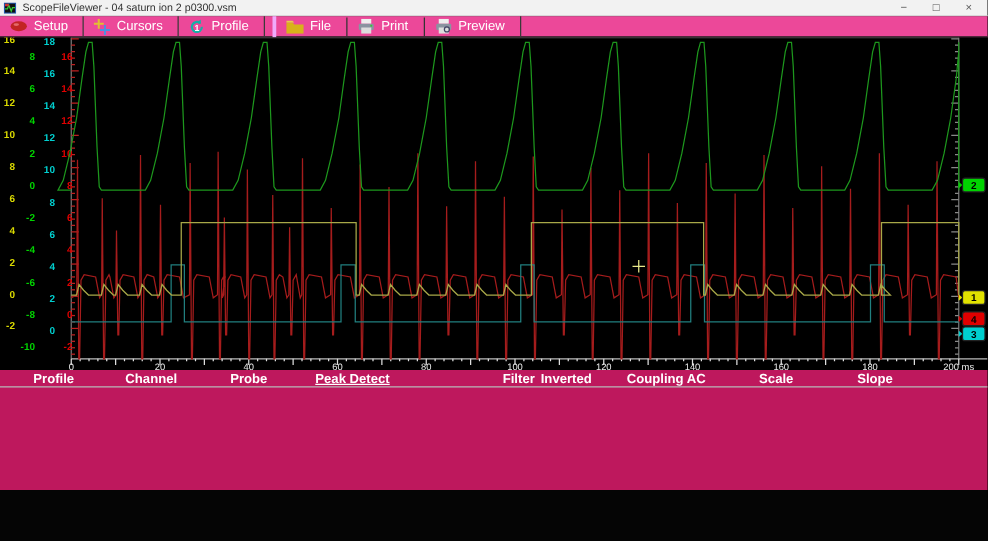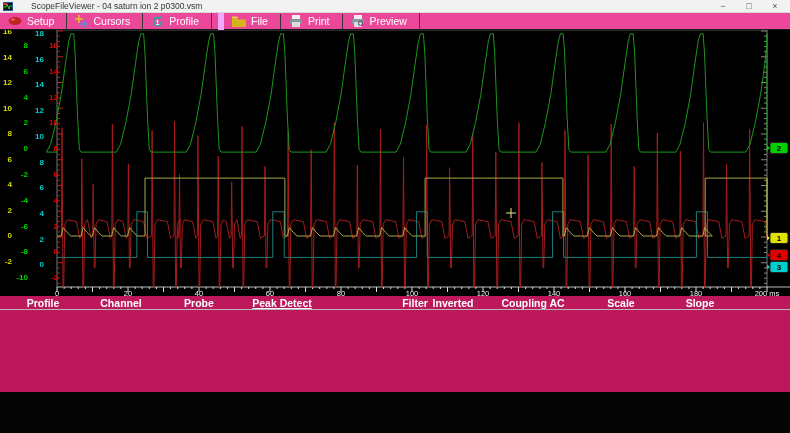--- a/index.html
+++ b/index.html
@@ -2,21 +2,21 @@
 <html><head>
 <meta charset="utf-8">
 <style>
   * { margin:0; padding:0; box-sizing:border-box; }
   html,body { width:790px; height:433px; background:#000; overflow:hidden;
     font-family:"Liberation Sans", sans-serif; }
   
   .titlebar { position:absolute; left:0; top:0; width:790px; height:13px;
     background:#f2f2f2; border-bottom:1px solid #d8d8d8; display:flex; align-items:center; }
   .titlebar .app-icon { margin-left:3px; width:10px; height:9px; }
-  .titlebar .title-text { margin-left:18px; font-size:8.5px; color:#333; }
+  .titlebar .title-text { margin-left:5px; font-size:8.5px; color:#333; }
   .win-controls { position:absolute; right:2px; top:0; height:13px; display:flex; }
   .win-btn { width:26px; height:13px; text-align:center; font-size:9px; line-height:12px;
     color:#555; cursor:default; }
   
   .toolbar { position:absolute; left:0; top:13px; width:790px; height:17px; background:#ec4899;
     display:flex; align-items:center; border-bottom:1px solid #1c1c1c; }
   .tb-group { display:flex; height:17px; align-items:center; border-right:1px solid #3a3a3a; }
   .tb-btn { display:flex; align-items:center; gap:5px; padding:0 12px 0 8px; height:17px; color:#fff;
     font-size:10.5px; }
   .tb-sep { width:1px; height:15px; background:#333; }
@@ -71,21 +71,21 @@
     <div class="tb-btn">
       <svg width="13" height="13" viewBox="0 0 13 13">
         <path d="M10.5 6.5a4 4 0 1 1-1.4-3" fill="none" stroke="#15b0a6" stroke-width="1.8"></path>
         <path d="M9.6 0.5 L9.6 4.2 L6.2 3.2 Z" fill="#15b0a6"></path>
         <text x="4.5" y="9.5" font-size="7" fill="#fff" font-weight="bold">1</text>
       </svg>
       <span>Profile</span>
     </div>
   </div>
   <div style="width:6px"></div>
-  <div class="tb-group" style="border-left:6px solid #f0abfc;">
+  <div class="tb-group" style="border-left:3px solid #f0abfc;">
     <div class="tb-btn">
       <svg width="14" height="11" viewBox="0 0 14 11">
         <path d="M0 2 L5 2 L6.5 3.5 L14 3.5 L14 11 L0 11 Z" fill="#d8b21a"></path>
         <path d="M0 2 L0 0.5 L5 0.5 L6.5 2" fill="#e8cc4a"></path>
       </svg>
       <span>File</span>
     </div>
     <div class="tb-sep"></div>
     <div class="tb-btn">
       <svg width="14" height="12" viewBox="0 0 14 12">

